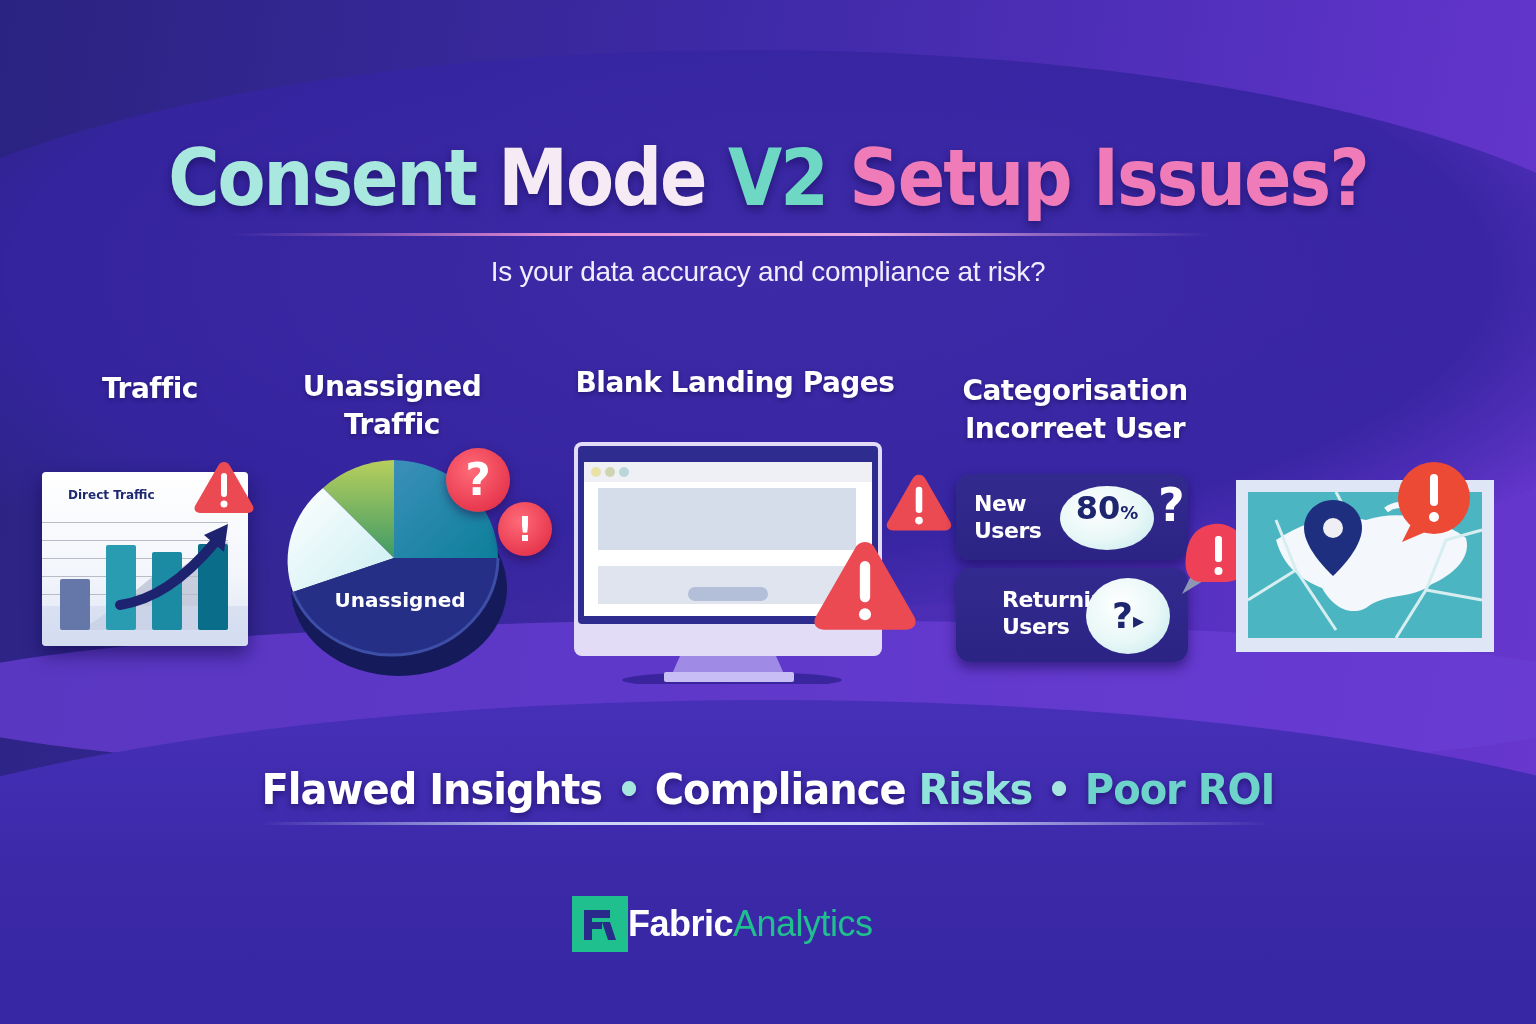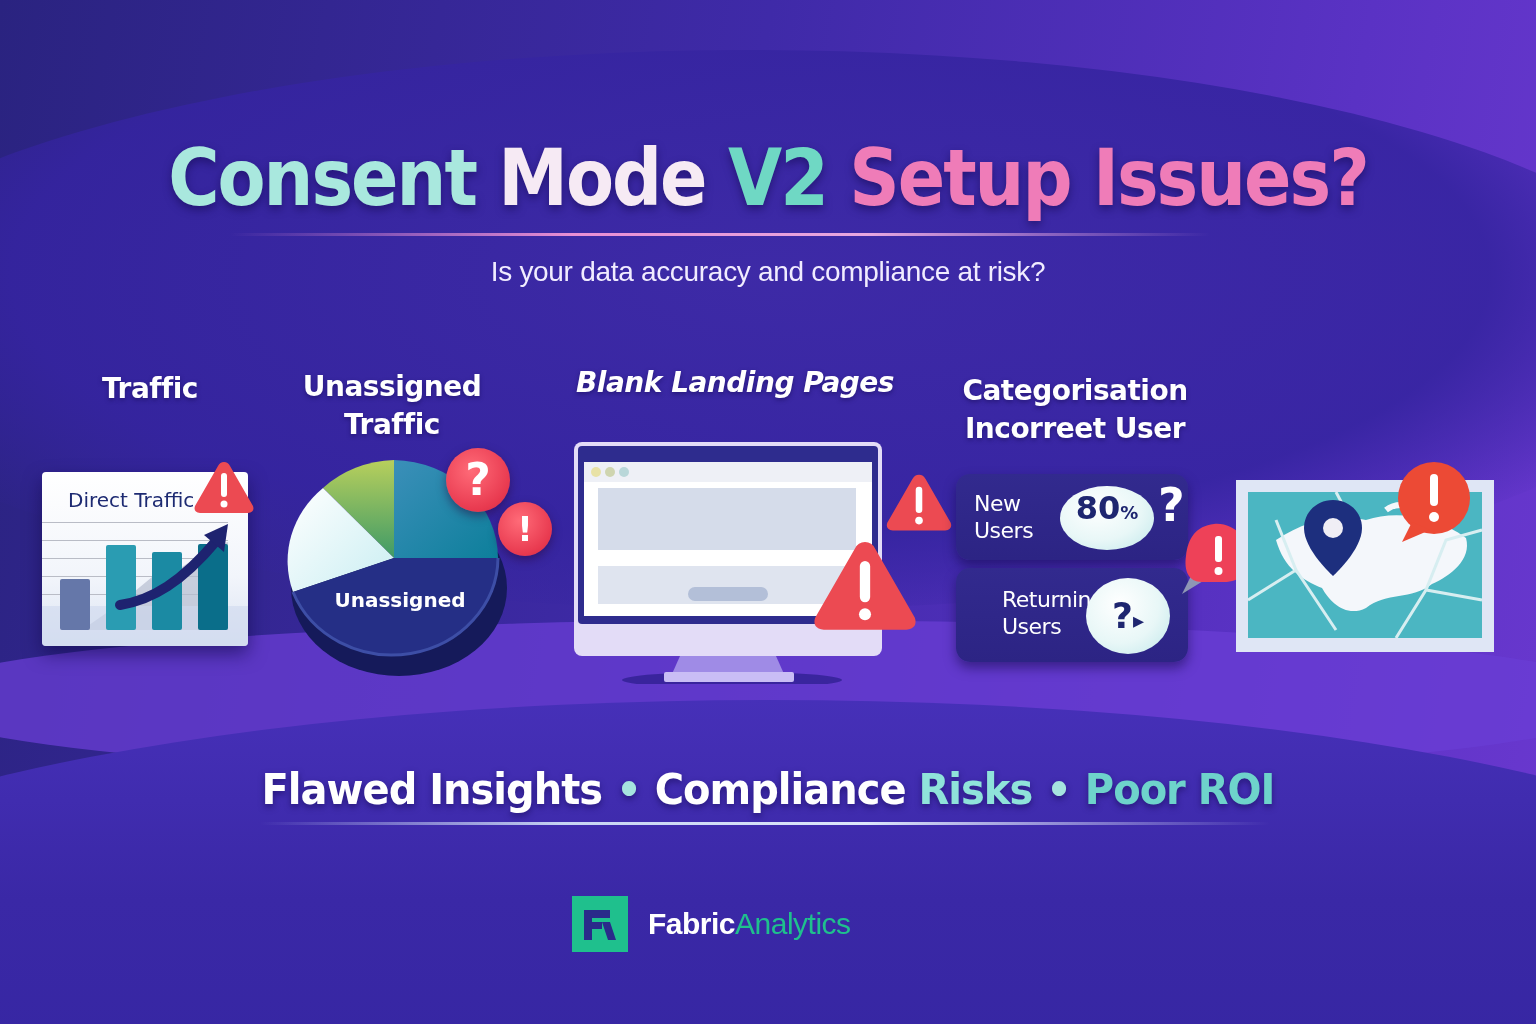--- a/index.html
+++ b/index.html
@@ -56,21 +56,21 @@
   }
 
   
   .bar-card {
     position: absolute; left: 42px; top: 472px; width: 206px; height: 174px;
     background: linear-gradient(180deg, #ffffff 0%, #f2f5fb 60%, #dbe3f2 100%);
     border-radius: 4px; box-shadow: 0 8px 18px rgba(15,8,70,0.55);
     overflow: hidden;
   }
   .bar-card-title {
-    position: absolute; left: 26px; top: 16px; font-size: 20px; font-weight: normal; color: #1d2a72;
+    position: absolute; left: 26px; top: 16px; font-size: 12px; font-weight: bold; color: #1d2a72;
   }
   .grid-line { position: absolute; left: 0; width: 186px; height: 1px; background: #b9bcc6; }
 
   .warn-tri { position: absolute; }
   .badge-circle {
     position: absolute; border-radius: 50%;
     background: radial-gradient(circle at 40% 35%, #ff6b78 0%, #e8394f 70%, #c92a42 100%);
     color: #fff; font-weight: bold; text-align: center;
     box-shadow: 0 4px 10px rgba(40,10,60,0.5);
   }
@@ -80,21 +80,21 @@
 
   
   .monitor { position: absolute; left: 572px; top: 442px; width: 312px; height: 242px; }
 
   
   .user-box {
     position: absolute; width: 232px; border-radius: 14px;
     background: linear-gradient(180deg, #322a8e 0%, #2c2484 100%);
     box-shadow: 0 6px 12px rgba(15,8,70,0.5);
   }
-  .user-label { position: absolute; left: 18px; font-weight: normal; font-size: 22px; line-height: 27px; color: #fff; letter-spacing: -0.5px; }
+  .user-label { position: absolute; left: 18px; font-weight: bold; font-size: 22px; line-height: 27px; color: #fff; letter-spacing: -0.5px; }
   .user-pill {
     position: absolute; border-radius: 50%;
     background: radial-gradient(ellipse at 40% 35%, #ffffff 0%, #e8f7f7 55%, #bfe7ea 100%);
     color: #1e2670; font-weight: bold; text-align: center;
   }
 
   
   .map-card { position: absolute; left: 1236px; top: 480px; width: 258px; height: 172px; }
 
   .footer-line {
@@ -106,21 +106,21 @@
   .f-teal { color: #8fe3da; }
   .f-teal2 { color: #6ed3cb; }
   .f-dot { color: #a6e4df; margin: 0 14px; }
   .footer-rule {
     position: absolute; top: 822px; left: 260px; width: 1010px; height: 3px;
     background: linear-gradient(90deg, rgba(200,220,255,0) 0%, #c7d4f3 30%, #dde6fb 60%, rgba(200,220,255,0) 100%);
   }
 
   .logo { position: absolute; top: 896px; left: 572px; height: 56px; display: flex; align-items: center; }
   .logo-mark { width: 56px; height: 56px; background: #1fc08d; position: relative; }
-  .logo-text { margin-left: 20px; font-family: "Liberation Sans", sans-serif; font-size: 30px; letter-spacing: -0.5px; }
+  .logo-text { font-family: "Liberation Sans", sans-serif; font-size: 36px; letter-spacing: -0.5px; }
   .logo-fabric { color: #fff; font-weight: bold; }
   .logo-analytics { color: #1fc08d; }
 </style>
 </head>
 <body>
 
 <div class="bg-arc"></div>
 <div class="bg-band"></div>
 <div class="bg-lower"></div>
 
@@ -185,21 +185,21 @@
     <path d="M108,100 L108,2 A106,98 0 0 0 37,30 Z" fill="url(#gGreen)"></path>
     <path d="M108,100 L37,30 A106,98 0 0 0 7,134 Z" fill="url(#gLight)"></path>
     <path d="M108,100 L212,100 A106,98 0 0 1 7,134 Z" fill="#252f86"></path>
     <path d="M212,100 A106,98 0 0 1 7,134" fill="none" stroke="#3d4ea6" stroke-width="3"></path>
   </svg>
   <div style="position:absolute; left:44px; top:130px; width:140px; text-align:center; font-weight:bold; font-size:20px; color:#fff;">Unassigned</div>
 </div>
 <div class="badge-circle" style="left:446px; top:448px; width:64px; height:64px; font-size:44px; line-height:64px;">?</div>
 <div class="badge-circle" style="left:498px; top:502px; width:54px; height:54px; font-size:34px; line-height:54px;">!</div>
 
-<div class="col-label" style="left:560px; top:364px; width:350px;font-style:italic;">
+<div class="col-label" style="left:560px; top:364px; width:350px;">
   <div>Blank Landing Pages</div>
 </div>
 <svg class="monitor" width="312" height="242" viewBox="0 0 312 242">
   <ellipse cx="160" cy="238" rx="110" ry="8" fill="#2a1d8a" opacity="0.7"></ellipse>
   <rect x="2" y="0" width="308" height="214" rx="8" fill="#e3dcf7"></rect>
   <rect x="6" y="4" width="300" height="178" rx="4" fill="#2e2c8e"></rect>
   <rect x="12" y="20" width="288" height="154" fill="#ffffff"></rect>
   <rect x="12" y="20" width="288" height="20" fill="#eef0f6"></rect>
   <circle cx="24" cy="30" r="5" fill="#e8e2a6"></circle>
   <circle cx="38" cy="30" r="5" fill="#cfd5b0"></circle>

